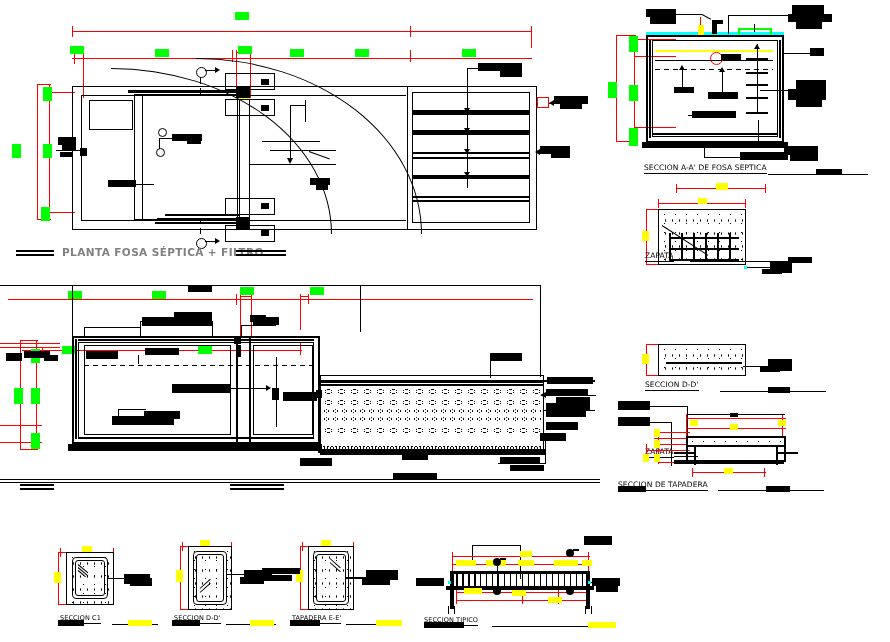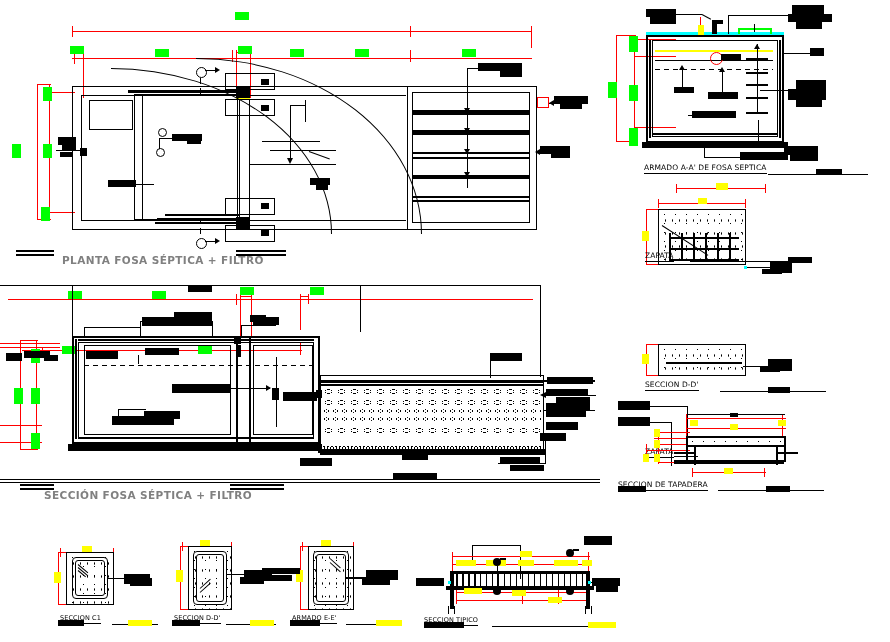--- a/index.html
+++ b/index.html
@@ -16,21 +16,21 @@
   .yl{position:absolute;background:#ffff00;}      
   .cl{position:absolute;background:#00ffff;}      
   .blk{position:absolute;background:#000;}        
   .box{position:absolute;border:1px solid #000;box-sizing:border-box;}
   .box2{position:absolute;border:2px solid #000;box-sizing:border-box;}
   .rbox{position:absolute;border:1px solid #ff0000;box-sizing:border-box;}
 
   
   .title{position:absolute;color:#808080;white-space:nowrap;
          font-family:"DejaVu Sans",sans-serif;font-weight:700;
-         letter-spacing:.4px;margin-top:8px;}
+         letter-spacing:.4px;}
   .t-big{font-size:10.5px;}
   .ulabel{position:absolute;color:#000;white-space:nowrap;font-size:7.5px;
           font-family:"DejaVu Sans",sans-serif;letter-spacing:.1px;
           border-bottom:1px solid #000;padding-bottom:1px;}
   .ulabel2{position:absolute;color:#000;white-space:nowrap;font-size:6.5px;
           font-family:"DejaVu Sans",sans-serif;letter-spacing:.1px;
           border-bottom:1px solid #000;padding-bottom:1px;}
 
   
   .concrete{
@@ -373,21 +373,20 @@
     <div class="blk" style="left:490px;top:68px;width:32px;height:8px;"></div>
     <div class="ln" style="left:320px;top:0px;width:220px;height:1px;"></div>
     <div class="ln" style="left:540px;top:0px;width:1px;height:92px;"></div>
 
     <div class="ln" style="left:0px;top:194px;width:600px;height:1px;"></div>
     <div class="ln" style="left:0px;top:197px;width:600px;height:1px;"></div>
     <div class="blk" style="left:393px;top:188px;width:44px;height:7px;"></div>
 
     <div class="ln" style="left:20px;top:199px;width:34px;height:1.6px;"></div>
     <div class="ln" style="left:20px;top:203px;width:34px;height:1.6px;"></div>
-    <div class="title t-big" style="left:44px;top:196px;">SECCIÓN FOSA SÉPTICA  +  FILTRO</div>
     <div class="ln" style="left:230px;top:199px;width:54px;height:1.6px;"></div>
     <div class="ln" style="left:230px;top:203px;width:54px;height:1.6px;"></div>
   </div>
 
   <div class="abs" style="left:600px;top:0px;width:290px;height:190px;">
 
     <div class="rl" style="left:16px;top:35px;width:1px;height:107px;"></div>
     <div class="rl" style="left:34px;top:35px;width:1px;height:107px;"></div>
     <div class="rl" style="left:16px;top:35px;width:20px;height:1px;"></div>
     <div class="rl" style="left:16px;top:141px;width:20px;height:1px;"></div>
@@ -456,21 +455,21 @@
     <div class="blk" style="left:188px;top:89px;width:38px;height:11px;"></div>
     <div class="blk" style="left:196px;top:100px;width:26px;height:7px;"></div>
 
     <div class="ln" style="left:104px;top:146px;width:1px;height:12px;"></div>
     <div class="ln" style="left:104px;top:157px;width:36px;height:1px;"></div>
     <div class="blk" style="left:140px;top:152px;width:48px;height:8px;"></div>
     <div class="blk" style="left:184px;top:146px;width:34px;height:9px;"></div>
     <div class="blk" style="left:190px;top:155px;width:28px;height:6px;"></div>
     <div class="ln" style="left:158px;top:120px;width:1px;height:28px;"></div>
 
-    <div class="ulabel" style="left:44px;top:163px;">ARMADO A-A' DE FOSA SEPTICA</div>
+    <div class="ulabel" style="left:44px;top:163px;">SECCION A-A' DE FOSA SEPTICA</div>
     <div class="ln" style="left:168px;top:174px;width:100px;height:1px;"></div>
     <div class="blk" style="left:216px;top:169px;width:26px;height:6px;"></div>
 
     <div class="rl" style="left:76px;top:188px;width:90px;height:1px;"></div>
     <div class="rl" style="left:76px;top:184px;width:1px;height:9px;"></div>
     <div class="rl" style="left:165px;top:184px;width:1px;height:9px;"></div>
     <div class="yl" style="left:116px;top:183px;width:12px;height:7px;"></div>
   </div>
 
   <div class="abs" style="left:600px;top:195px;width:290px;height:80px;">
@@ -632,21 +631,21 @@
     <div class="box" style="left:33px;top:31px;width:36px;height:54px;border-radius:4px;"></div>
     <div class="box" style="left:36px;top:34px;width:30px;height:48px;border-radius:3px;"></div>
     <div class="ln" style="left:50px;top:38px;width:14px;height:1px;transform:rotate(42deg);transform-origin:left center;"></div>
     <div class="ln" style="left:50px;top:42px;width:14px;height:1px;transform:rotate(42deg);transform-origin:left center;"></div>
     <div class="ln" style="left:66px;top:57px;width:24px;height:2px;"></div>
     <div class="blk" style="left:86px;top:50px;width:32px;height:10px;"></div>
     <div class="blk" style="left:82px;top:58px;width:28px;height:7px;"></div>
     <div class="blk" style="left:-18px;top:48px;width:38px;height:6px;"></div>
     <div class="blk" style="left:-22px;top:55px;width:34px;height:6px;"></div>
 
-    <div class="ulabel2" style="left:12px;top:94px;">ARMADO E-E'</div>
+    <div class="ulabel2" style="left:12px;top:94px;">TAPADERA E-E'</div>
     <div class="ln" style="left:66px;top:104px;width:56px;height:1px;"></div>
     <div class="blk" style="left:10px;top:100px;width:30px;height:6px;"></div>
     <div class="yl" style="left:96px;top:100px;width:26px;height:6px;"></div>
   </div>
 
   <div class="abs" style="left:420px;top:520px;width:250px;height:122px;">
 
     <div class="ln" style="left:52px;top:25px;width:1px;height:18px;"></div>
     <div class="ln" style="left:52px;top:25px;width:48px;height:1px;"></div>
     <div class="ln" style="left:100px;top:25px;width:1px;height:34px;"></div>

